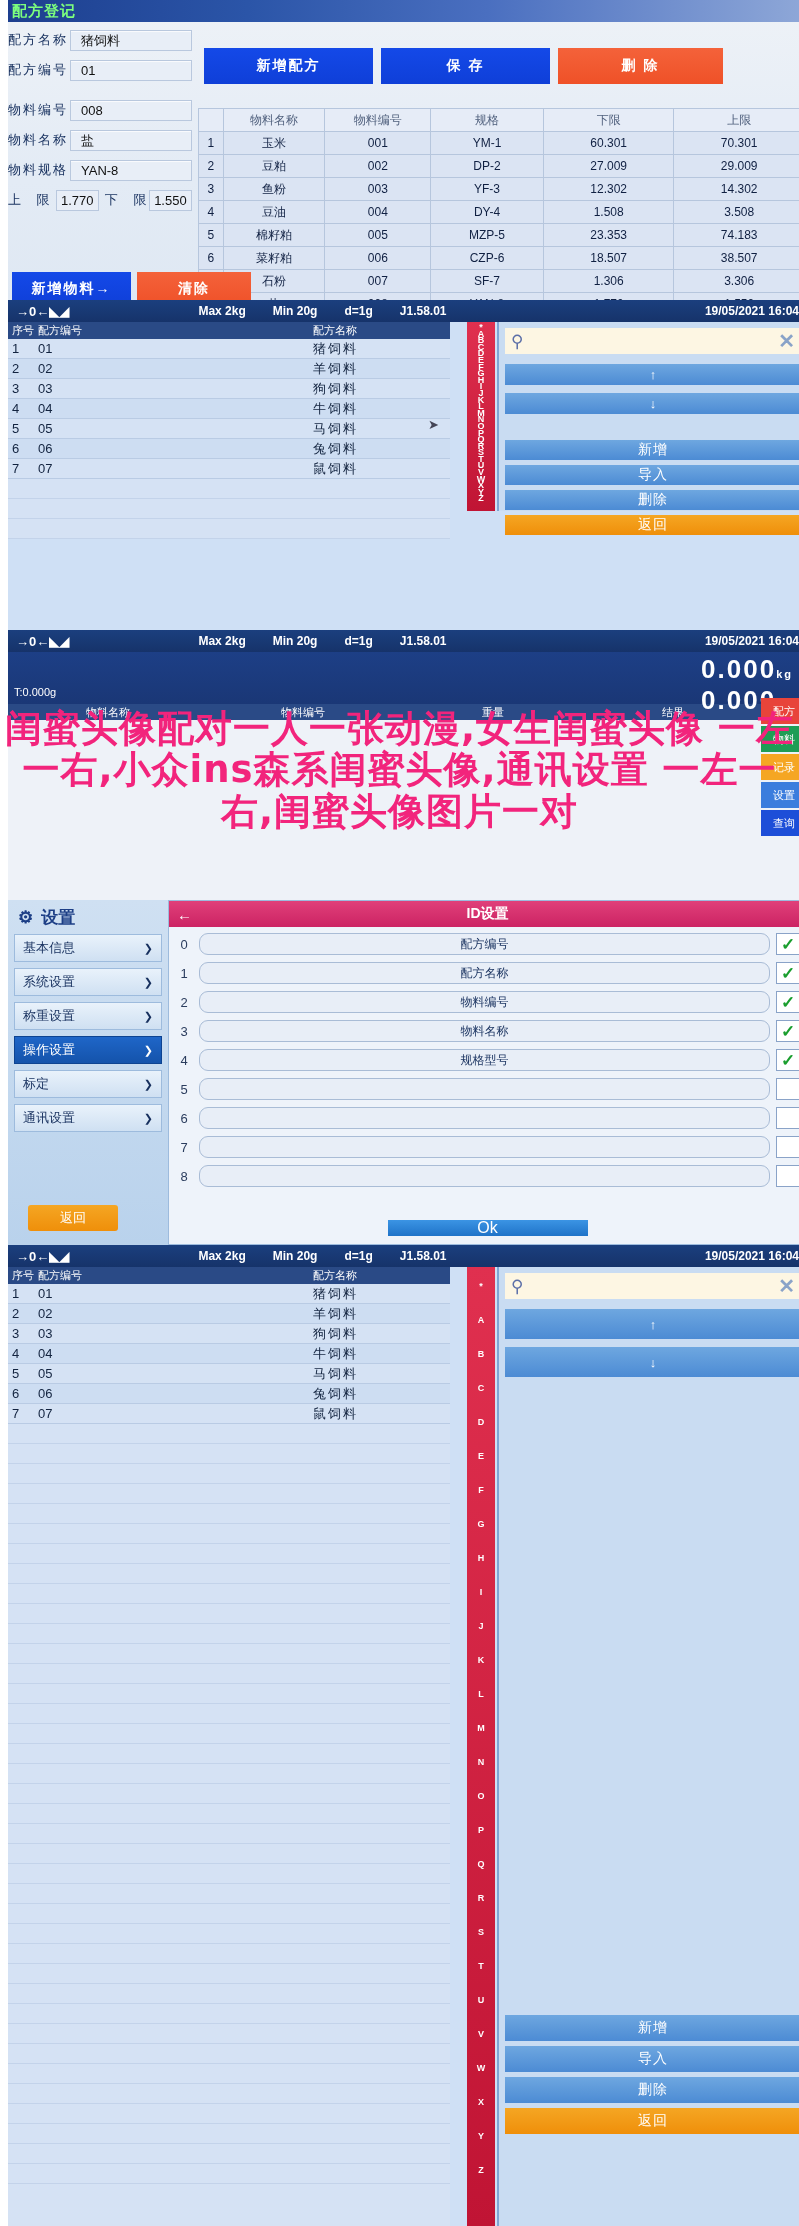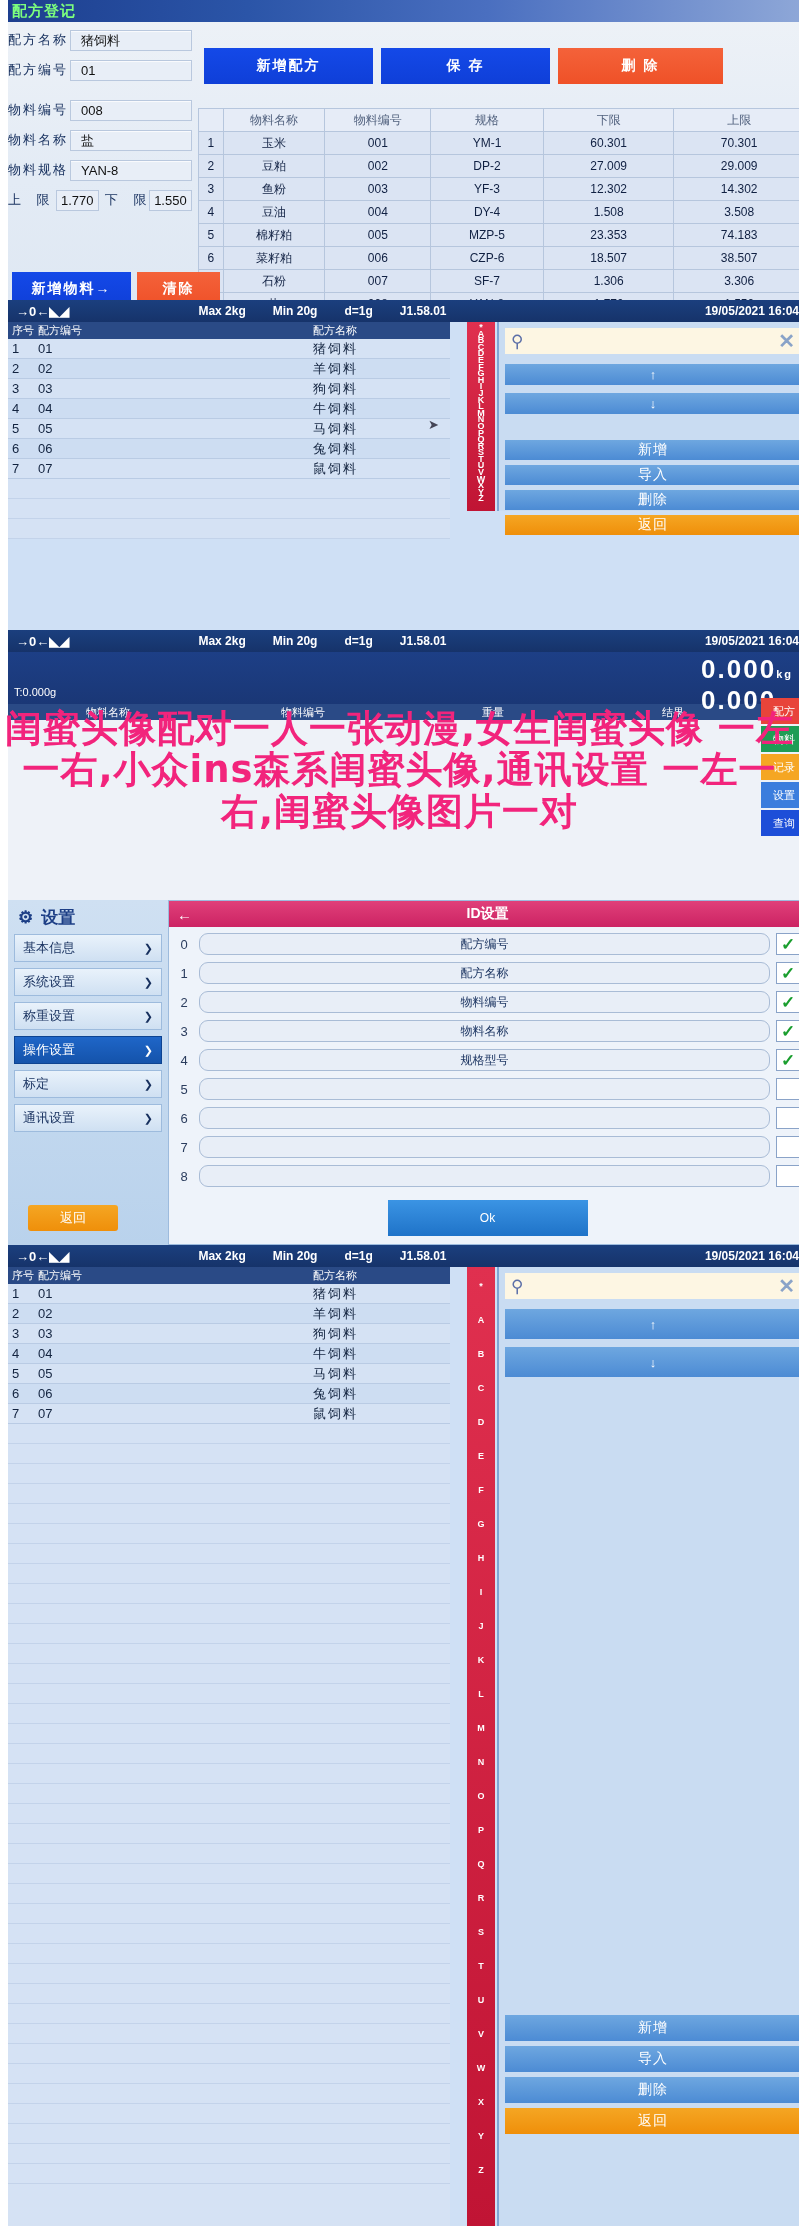--- a/index.html
+++ b/index.html
@@ -164,22 +164,22 @@
   .dlg-rows { padding:4px 6px 0 6px; }
   .dlg-row { display:flex; align-items:center; height:26px; margin-bottom:3px; gap:6px; }
   .dlg-row .n { width:18px; font-size:13px; color:#2b3d5e; text-align:center; }
   .dlg-row .f { flex:1; height:22px; background:#e8eef7; border:1px solid #a9bcd6;
                 font-size:12px; color:#17305e; text-align:center; line-height:20px;
                 border-radius:9px; }
   .dlg-row .cb{ width:24px; height:22px; background:#fff; border:1px solid #8aa3c8;
                 display:flex; align-items:center; justify-content:center;
                 color:#1a9e2e; font-size:17px; font-weight:bold; cursor:pointer;}
   .dlg-ok { position:absolute; left:50%; transform:translateX(-50%); bottom:8px;
-            width:200px; height:36px; background:linear-gradient(180deg,#3b94e4,#1f73c8);
-            color:#fff; font-size:12px; display:flex; align-items:center;
+            width:200px; height:16px; background:linear-gradient(180deg,#3b94e4,#1f73c8);
+            color:#fff; font-size:16px; display:flex; align-items:center;
             justify-content:center; cursor:pointer; }
 
   #panel2 { top:300px; height:330px; }
   #panel5 { top:1245px; height:981px; }
 
   
   #watermark {
     position:absolute; left:0; top:635px; width:799px; height:270px;
     display:flex; align-items:center; justify-content:center; z-index:50;
     pointer-events:none;
@@ -306,21 +306,21 @@
             <td>008</td>
             <td>YAN-8</td>
             <td>1.770</td>
             <td>1.550</td>
           </tr>
         </tbody>
     </table>
 
     <div class="p1-bottom">
       <div class="bigbtn b-blue" style="height:34px;">新增物料→</div>
-      <div class="bigbtn b-org" style="width:83px;height:34px;">清除</div>
+      <div class="bigbtn b-org" style="width:114px;height:34px;">清除</div>
     </div>
   </div>
 </div>
 
 <div class="screen listscreen" id="panel2">
   <div class="statusbar">
     <span class="sb-left">→0←</span>
     <span class="sb-left">◣◢</span>
     <span class="sb-mid">
       <span>Max 2kg</span>

